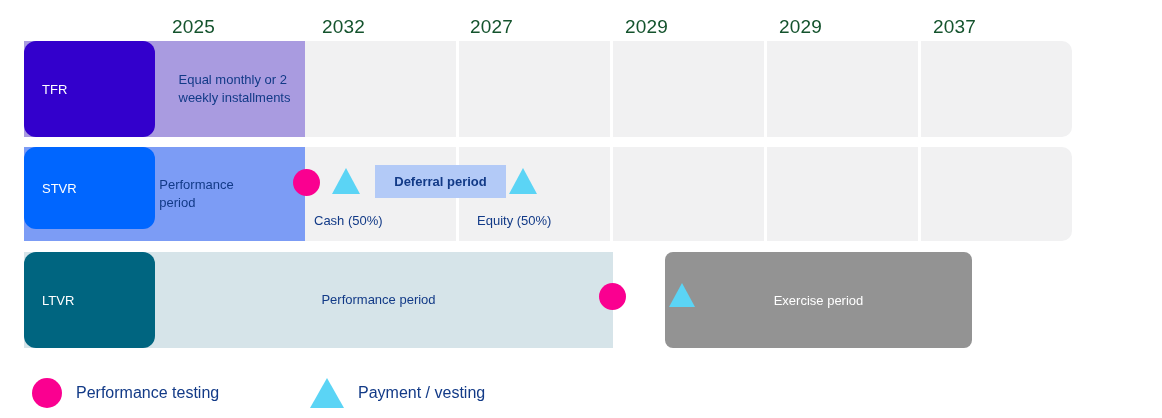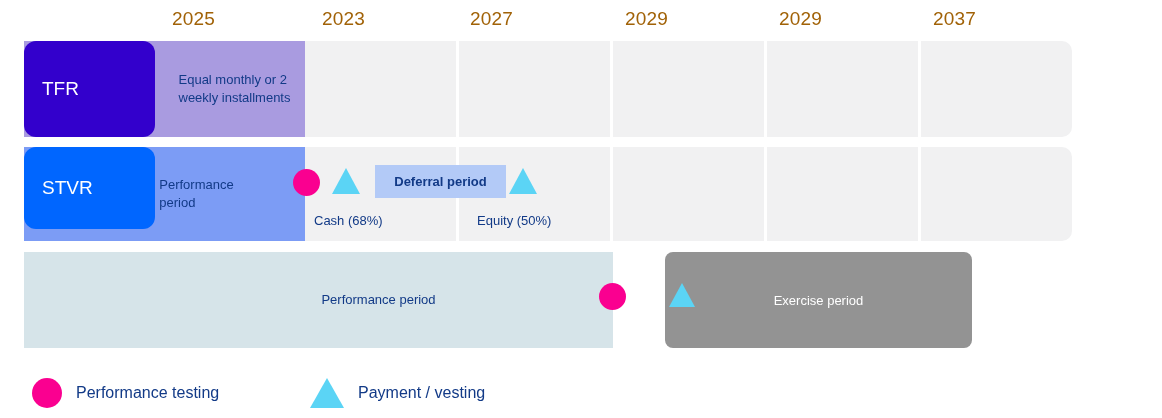--- a/index.html
+++ b/index.html
@@ -12,23 +12,23 @@
     height: 418px;
     position: relative;
     font-family: "Liberation Sans", sans-serif;
     overflow: hidden;
   }
 
   
   #year-axis { position: absolute; left: 0; top: 0; width: 1162px; height: 36px; }
   .year-label {
     position: absolute;
-    top: 8px;
+    top: 16px;
     font-size: 19px;
-    color: #a16207;
+    color: #14532d;
     letter-spacing: 0.2px;
     white-space: nowrap;
   }
 
   
   .row { position: absolute; left: 0; }
 
   
   .grid {
     position: absolute;
@@ -45,21 +45,21 @@
   .grid-cell:last-child { border-right: none; }
 
   
   .row-label {
     position: absolute;
     left: 24px;
     border-radius: 12px;
     display: flex;
     align-items: center;
     color: #ffffff;
-    font-size: 19px;
+    font-size: 13px;
     padding-left: 18px;
     box-sizing: border-box;
     z-index: 5;
   }
 
   
   .band {
     position: absolute;
     display: flex;
     align-items: center;
@@ -126,21 +126,21 @@
     color: #123a87;
     margin-left: 14px;
     white-space: nowrap;
   }
 </style>
 </head>
 <body>
 
 <div id="year-axis">
   <span class="year-label" style="left:172px">2025</span>
-  <span class="year-label" style="left:322px">2023</span>
+  <span class="year-label" style="left:322px">2032</span>
   <span class="year-label" style="left:470px">2027</span>
   <span class="year-label" style="left:625px">2029</span>
   <span class="year-label" style="left:779px">2029</span>
   <span class="year-label" style="left:933px">2037</span>
 </div>
 
 <div class="row" style="top:41px;height:96px;width:1162px;">
 
   <div class="grid" style="left:24px; top:0; width:1048px; height:96px;">
     <div class="grid-cell" style="width:281px"></div>
@@ -180,21 +180,21 @@
   <div class="chip" style="left:375px; top:18px; width:131px; height:33px;font-weight:bold;">
     <span>Deferral period</span>
   </div>
 
   <div class="dot" style="left:293px; top:169px; width:27px; height:27px; background:#FA0090; top:22px;"></div>
 
   <div class="tri" style="left:332px; top:21px; border-left:14px solid transparent; border-right:14px solid transparent; border-bottom:26px solid #5BD4F5;"></div>
 
   <div class="tri" style="left:509px; top:21px; border-left:14px solid transparent; border-right:14px solid transparent; border-bottom:26px solid #5BD4F5;"></div>
 
-  <span class="caption" style="left:314px; top:66px;">Cash (68%)</span>
+  <span class="caption" style="left:314px; top:66px;">Cash (50%)</span>
   <span class="caption" style="left:477px; top:66px;">Equity (50%)</span>
 
   <div class="row-label" style="top:0; width:131px; height:82px; background:#0066FF;">
     <span>STVR</span>
   </div>
 </div>
 
 <div class="row" style="top:252px;height:96px;width:1162px;">
 
   <div class="band" style="left:24px; top:0; width:589px; height:96px; background:#D6E4E9; justify-content:center;">
@@ -202,20 +202,23 @@
   </div>
 
   <div class="exercise-block" style="left:665px; top:0; width:307px; height:96px;">
     <span>Exercise period</span>
   </div>
 
   <div class="dot" style="left:599px; top:31px; width:27px; height:27px; background:#FA0090;"></div>
 
   <div class="tri" style="left:669px; top:31px; border-left:13px solid transparent; border-right:13px solid transparent; border-bottom:24px solid #5BD4F5;"></div>
 
+  <div class="row-label" style="top:0; width:131px; height:96px; background:#006580;">
+    <span>LTVR</span>
+  </div>
 </div>
 
 <div id="legend">
 
   <div class="legend-item" style="left:32px; top:8px;">
     <span class="dot" style="position:relative; width:30px; height:30px; background:#FA0090; display:inline-block;"></span>
     <span class="legend-text">Performance testing</span>
   </div>
 
   <div class="legend-item" style="left:310px; top:8px;text-align:center;">

